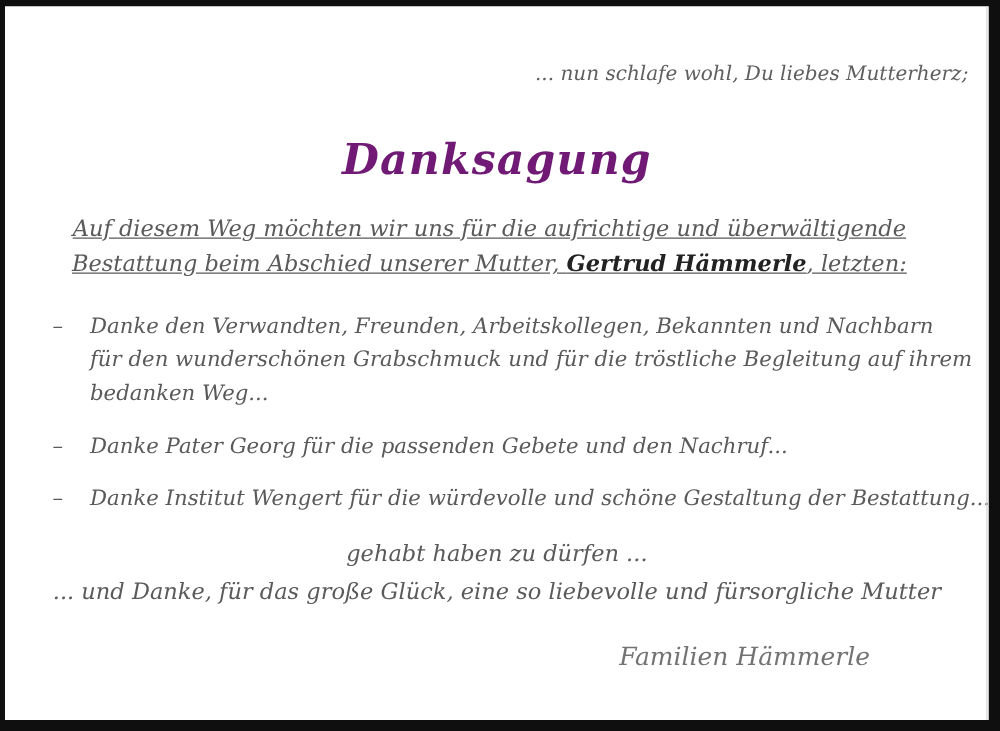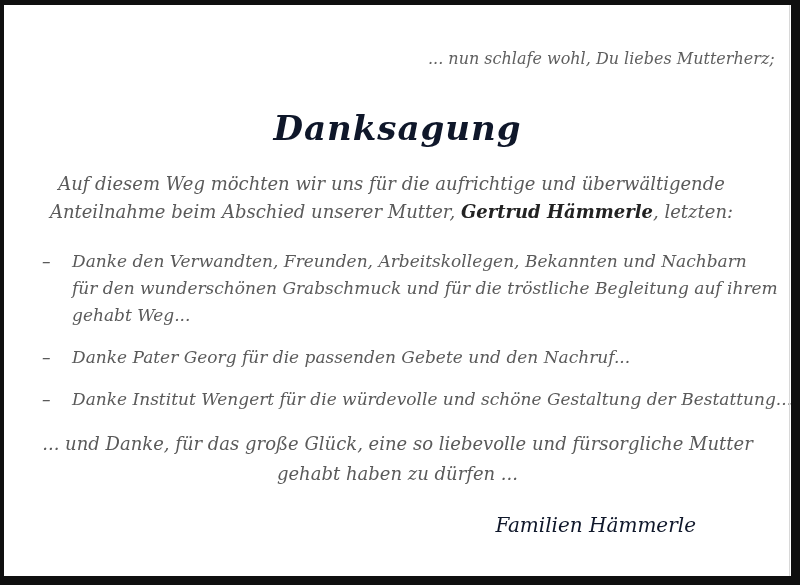--- a/index.html
+++ b/index.html
@@ -38,31 +38,32 @@
   }
 
   .card-title {
     position: absolute;
     left: 0; right: 0;
     top: 103px;
     text-align: center;
     font-size: 34px;
     font-weight: bold;
     letter-spacing: 1px;
-    color: #0f172a;
+    color: #701a75;
   }
 
   .intro {
     position: absolute;
     left: 0; right: 12px;
     top: 165px;
     text-align: center;
     font-size: 18px;
     line-height: 28px;
     white-space: nowrap;
+    text-decoration: underline;
   }
   .intro .deceased-name {
     font-weight: bold;
     color: #222222;
   }
 
   .bullet-list {
     position: absolute;
     left: 38px;
     top: 243px;
@@ -83,66 +84,66 @@
     line-height: 30px;
     white-space: nowrap;
   }
 
   .signature {
     position: absolute;
     right: 95px;
     top: 508px;
     font-size: 20px;
     white-space: nowrap;
-    color: #0f172a;
+    color: #737373;
   }
 </style>
 </head>
 <body>
 
 <div class="scan">
 
   <div class="epigraph">
     <div>... nun schlafe wohl, Du liebes Mutterherz;</div>
   </div>
 
   <div class="card-title">Danksagung</div>
 
   <div class="intro">
     <div>Auf diesem Weg möchten wir uns für die aufrichtige und überwältigende</div>
-    <div><span>Anteilnahme beim Abschied unserer Mutter, </span><span class="deceased-name">Gertrud Hämmerle</span><span>, letzten:</span></div>
+    <div><span>Bestattung beim Abschied unserer Mutter, </span><span class="deceased-name">Gertrud Hämmerle</span><span>, letzten:</span></div>
   </div>
 
   <div class="bullet-list">
 
     <div class="bullet">
       <div class="bullet-marker">–</div>
       <div>
         <div>Danke den Verwandten, Freunden, Arbeitskollegen, Bekannten und Nachbarn</div>
         <div>für den wunderschönen Grabschmuck und für die tröstliche Begleitung auf ihrem</div>
-        <div>gehabt Weg...</div>
+        <div>bedanken Weg...</div>
       </div>
     </div>
 
     <div class="bullet">
       <div class="bullet-marker">–</div>
       <div>
         <div>Danke Pater Georg für die passenden Gebete und den Nachruf...</div>
       </div>
     </div>
 
     <div class="bullet">
       <div class="bullet-marker">–</div>
       <div>
         <div>Danke Institut Wengert für die würdevolle und schöne Gestaltung der Bestattung...</div>
       </div>
     </div>
 
   </div>
 
   <div class="closing">
+    <div>gehabt haben zu dürfen ...</div>
     <div>... und Danke, für das große Glück, eine so liebevolle und fürsorgliche Mutter</div>
-    <div>gehabt haben zu dürfen ...</div>
   </div>
 
   <div class="signature">Familien Hämmerle</div>
 
 </div>
 
 </body></html>

